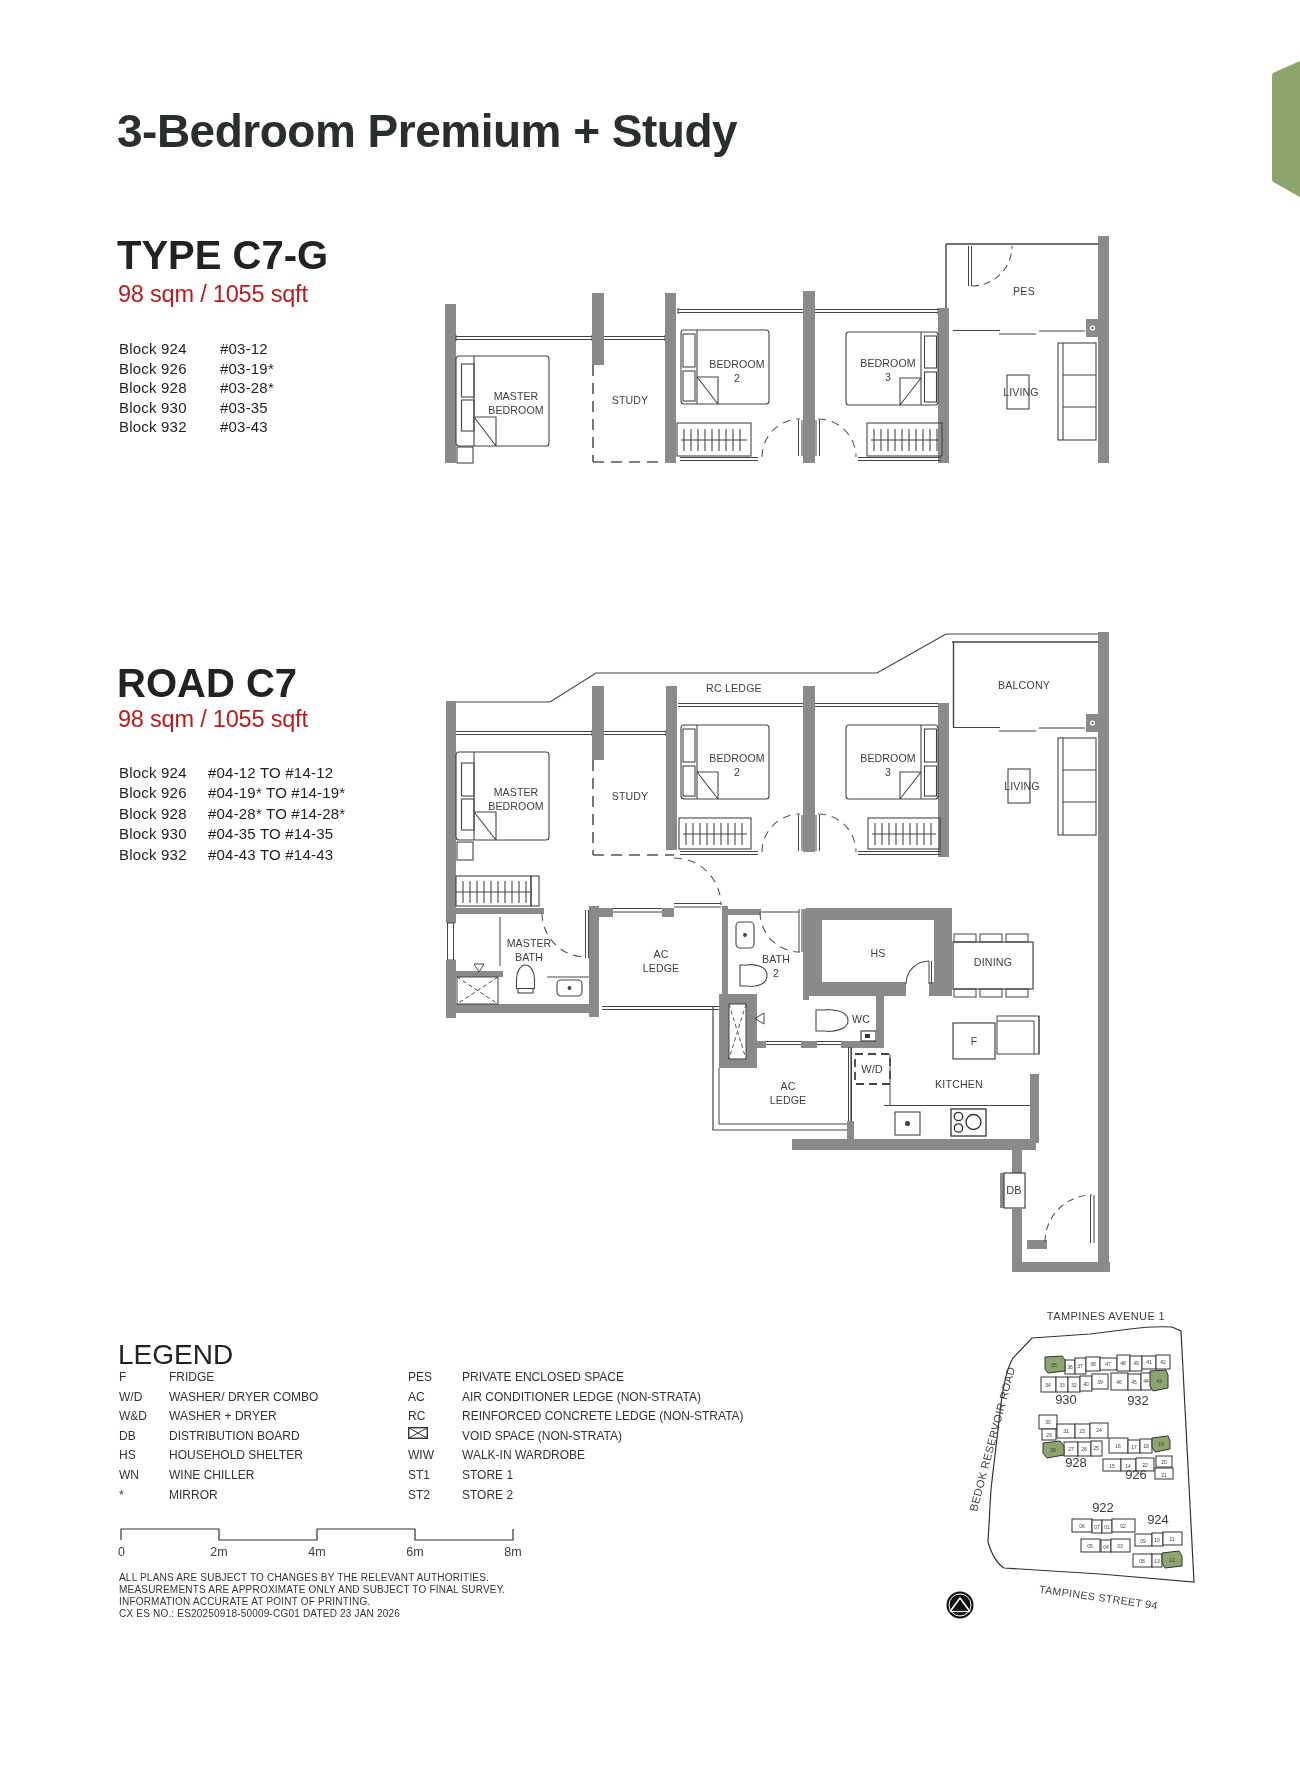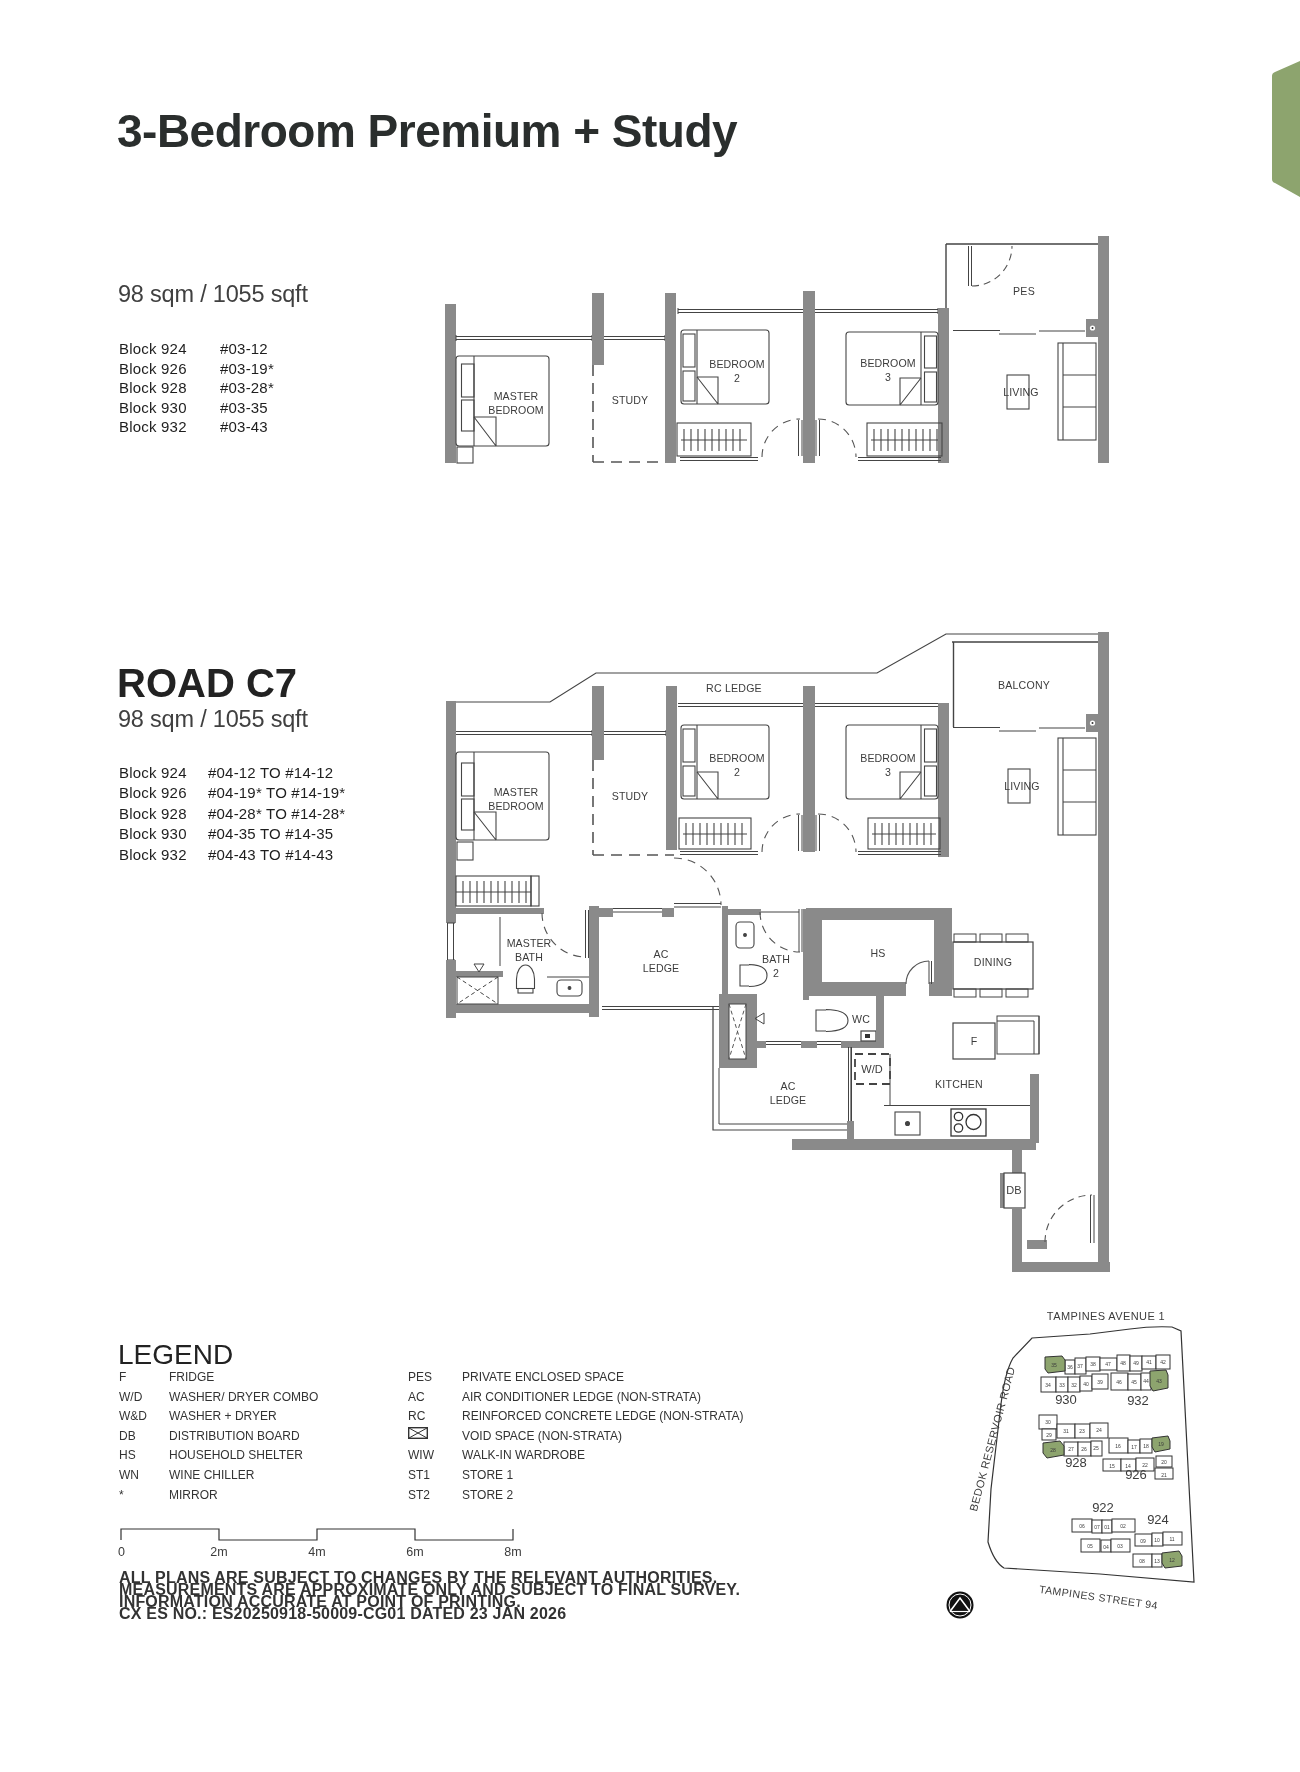--- a/index.html
+++ b/index.html
@@ -1,35 +1,36 @@
 <!DOCTYPE html>
 <html><head>
 <meta charset="utf-8">
 <style>
 html,body{margin:0;padding:0;background:#fff;}
 #page{position:relative;width:1300px;height:1664px;background:#fff;overflow:hidden;
   font-family:"Liberation Sans",sans-serif;}
 .abs{position:absolute;}
 .h1{font-size:46px;font-weight:600;color:#2a2e2d;letter-spacing:-0.5px;}
 .h2{font-size:40px;font-weight:700;color:#222;letter-spacing:0px;}
-.h3{font-size:23.5px;font-weight:400;color:#404040;letter-spacing:-0.2px;}
+.h3{font-size:23.5px;font-weight:400;color:#b91c1c;letter-spacing:-0.2px;}
 .blk{font-size:15px;color:#1e1e1e;letter-spacing:0.2px;white-space:pre;}
 .leg{font-size:12px;color:#333;}
 svg text{font-family:"Liberation Sans",sans-serif;fill:#3c3c3c;}
 </style>
 </head>
 <body>
 <div id="page">
 
 <div class="abs h1" style="left:117px;top:104px;">3-Bedroom Premium + Study</div>
 
 <svg class="abs" style="left:1262px;top:56px;" width="38" height="146" viewBox="0 0 38 146">
 <path d="M10 20 Q10 17 13 16 L38 5 L38 141 L13 127 Q10 126 10 123 Z" fill="#8da46e"></path>
 </svg>
 
+<div class="abs h2" style="left:117px;top:233px;">TYPE C7-G</div>
 
 <div class="abs h3" style="left:118px;top:281px;">98 sqm / 1055 sqft</div>
 
 <div class="abs blk" style="left:119px;top:339px;line-height:19.6px;">Block 924
 Block 926
 Block 928
 Block 930
 Block 932</div>
 
 <div class="abs blk" style="left:208px;top:339px;line-height:19.6px;margin-left:12px;">#03-12
@@ -62,21 +63,21 @@
 
 <div class="abs leg" style="left:408px;top:1368px;line-height:19.6px;">PES<br>AC<br>RC<br>&nbsp;<br>WIW<br>ST1<br>ST2</div>
 
 <div class="abs leg" style="left:462px;top:1368px;line-height:19.6px;">PRIVATE ENCLOSED SPACE<br>AIR CONDITIONER LEDGE (NON-STRATA)<br>REINFORCED CONCRETE LEDGE (NON-STRATA)<br>VOID SPACE (NON-STRATA)<br>WALK-IN WARDROBE<br>STORE 1<br>STORE 2</div>
 
 <svg class="abs" style="left:408px;top:1427px;" width="20" height="12" viewBox="0 0 20 12">
 <rect x="0.7" y="0.7" width="18.6" height="10.6" fill="none" stroke="#333" stroke-width="1.4"></rect>
 <path d="M1 1 L19 11 M19 1 L1 11" stroke="#333" stroke-width="1" fill="none"></path>
 </svg>
 
-<div class="abs" style="left:119px;top:1572px;font-size:16px;line-height:12px;color:#333;letter-spacing:0.2px;font-weight:bold;">ALL PLANS ARE SUBJECT TO CHANGES BY THE RELEVANT AUTHORITIES.<br>MEASUREMENTS ARE APPROXIMATE ONLY AND SUBJECT TO FINAL SURVEY.<br>INFORMATION ACCURATE AT POINT OF PRINTING.<br>CX ES NO.: ES20250918-50009-CG01 DATED 23 JAN 2026</div>
+<div class="abs" style="left:119px;top:1572px;font-size:10px;line-height:12px;color:#333;letter-spacing:0.2px;">ALL PLANS ARE SUBJECT TO CHANGES BY THE RELEVANT AUTHORITIES.<br>MEASUREMENTS ARE APPROXIMATE ONLY AND SUBJECT TO FINAL SURVEY.<br>INFORMATION ACCURATE AT POINT OF PRINTING.<br>CX ES NO.: ES20250918-50009-CG01 DATED 23 JAN 2026</div>
 
 <svg class="abs" style="left:0;top:0;" width="1300" height="1772" viewBox="0 0 1300 1772">
 
 <g stroke="#333" stroke-width="1.2" fill="none">
 <path d="M121 1540 V1529 H219 V1540 H317 V1529 H415 V1540 H513 V1529"></path>
 </g>
 
 <g font-size="12.5" fill="#333">
 <text x="118" y="1556" text-anchor="start">0</text>
 <text x="219" y="1556" text-anchor="middle">2m</text>

